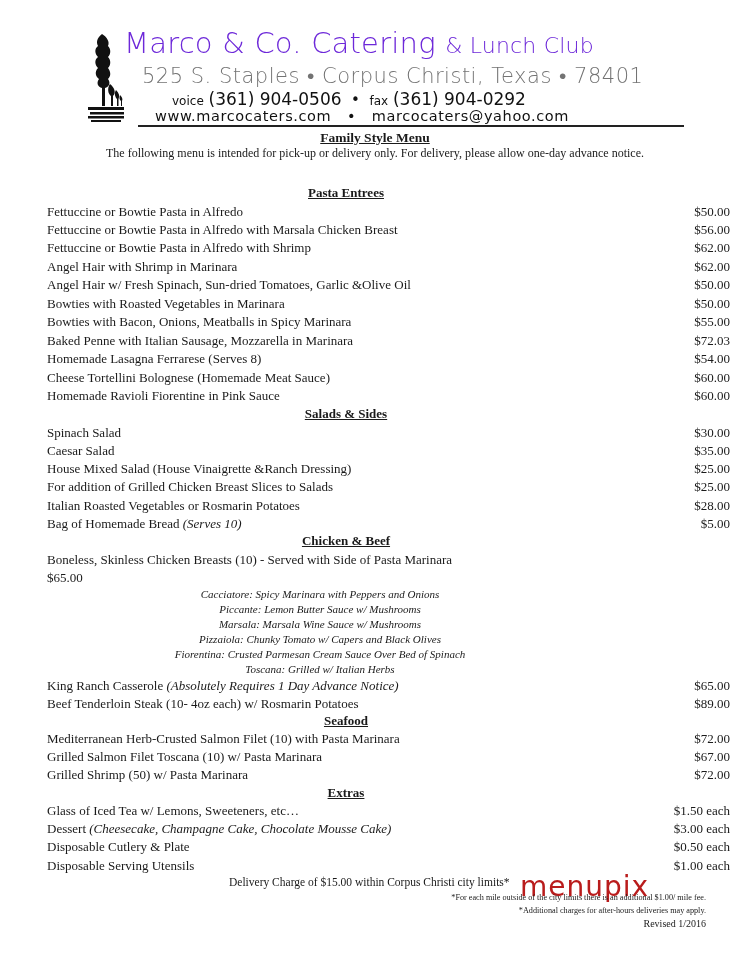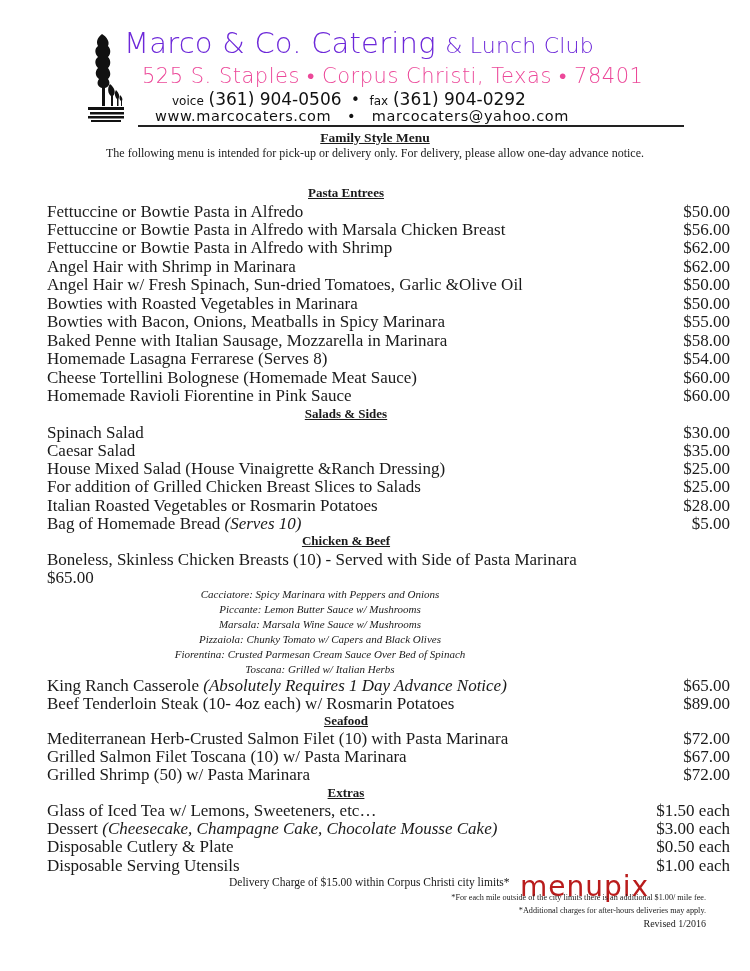--- a/index.html
+++ b/index.html
@@ -3,35 +3,35 @@
   <meta charset="utf-8">
   <style>
     * { box-sizing: border-box; margin: 0; padding: 0; }
     html, body { width: 750px; height: 971px; background: #ffffff; overflow: hidden; }
     body { font-family: "Liberation Serif", "DejaVu Serif", serif; color: #1a1a1a; position: relative; }
 
     .letterhead { position: absolute; left: 88px; top: 28px; width: 596px; height: 96px; }
     .logo { position: absolute; left: 0; top: 4px; width: 36px; height: 90px; }
     .lh-title { position: absolute; left: 36px; top: -2px; font-family: "DejaVu Sans", sans-serif; font-weight: 300; font-size: 29px; letter-spacing: 0.2px; color: #6d28d9; white-space: nowrap; }
     .lh-title .small { font-size: 22px; }
-    .lh-addr { position: absolute; left: 54px; top: 36px; font-family: "DejaVu Sans", sans-serif; font-weight: 300; font-size: 21px; color: #ec4899; white-space: nowrap; letter-spacing: 0.5px; }
+    .lh-addr { position: absolute; left: 54px; top: 36px; font-family: "DejaVu Sans", sans-serif; font-weight: 300; font-size: 21px; color: #737373; white-space: nowrap; letter-spacing: 0.5px; }
     .lh-phone { position: absolute; left: 84px; top: 61px; font-family: "DejaVu Sans", sans-serif; font-size: 15px; color: #111; white-space: nowrap; }
     .lh-phone .lbl { font-size: 12px; }
     .lh-phone .num { font-size: 17px; }
     .lh-web { position: absolute; left: 67px; top: 80px; font-family: "DejaVu Sans", sans-serif; font-size: 14.5px; color: #111; white-space: nowrap; letter-spacing: 0.6px; }
     .lh-rule { position: absolute; left: 50px; top: 97px; width: 546px; height: 2px; background: #222; }
 
     .title-block { position: absolute; left: 0; top: 130px; width: 750px; text-align: center; }
     .menu-title { font-size: 13.5px; font-weight: bold; text-decoration: underline; line-height: 16px; }
     .intro { font-size: 12px; line-height: 15.5px; }
     .intro b { text-decoration: underline; }
 
     .section-head { position: absolute; left: 0; width: 692px; text-align: center; font-size: 13px; font-weight: bold; text-decoration: underline; }
 
-    .row { position: absolute; left: 47px; width: 683px; height: 18px; font-size: 17px; line-height: 18px; display: flex; justify-content: space-between; }
+    .row { position: absolute; left: 47px; width: 683px; height: 18px; font-size: 13px; line-height: 18px; display: flex; justify-content: space-between; }
     .row .name { white-space: nowrap; }
     .row .name i { font-style: italic; }
     .row .price { white-space: nowrap; text-align: right; }
 
     .sauce-list { position: absolute; left: 0; top: 587px; width: 640px; text-align: center; font-size: 11px; font-style: italic; line-height: 15px; }
 
     .delivery { position: absolute; left: 229px; top: 876px; font-size: 11.5px; white-space: nowrap; }
     .notes { position: absolute; right: 44px; top: 891px; text-align: right; font-size: 8.2px; line-height: 13px; }
     .revised { font-size: 10px; line-height: 14px; }
     .watermark { position: absolute; left: 520px; top: 870px; font-family: "DejaVu Sans", sans-serif; font-size: 28px; color: #b91c1c; letter-spacing: 1px; }
@@ -99,21 +99,21 @@
 <div class="row" style="top:295px">
     <span class="name">Bowties with Roasted Vegetables in Marinara</span>
     <span class="price">$50.00</span>
   </div>
 <div class="row" style="top:313px">
     <span class="name">Bowties with Bacon, Onions, Meatballs in Spicy Marinara</span>
     <span class="price">$55.00</span>
   </div>
 <div class="row" style="top:332px">
     <span class="name">Baked Penne with Italian Sausage, Mozzarella in Marinara</span>
-    <span class="price">$58.00</span>
+    <span class="price">$72.03</span>
   </div>
 <div class="row" style="top:350px">
     <span class="name">Homemade Lasagna Ferrarese (Serves 8)</span>
     <span class="price">$54.00</span>
   </div>
 <div class="row" style="top:369px">
     <span class="name">Cheese Tortellini Bolognese (Homemade Meat Sauce)</span>
     <span class="price">$60.00</span>
   </div>
 <div class="row" style="top:387px">

